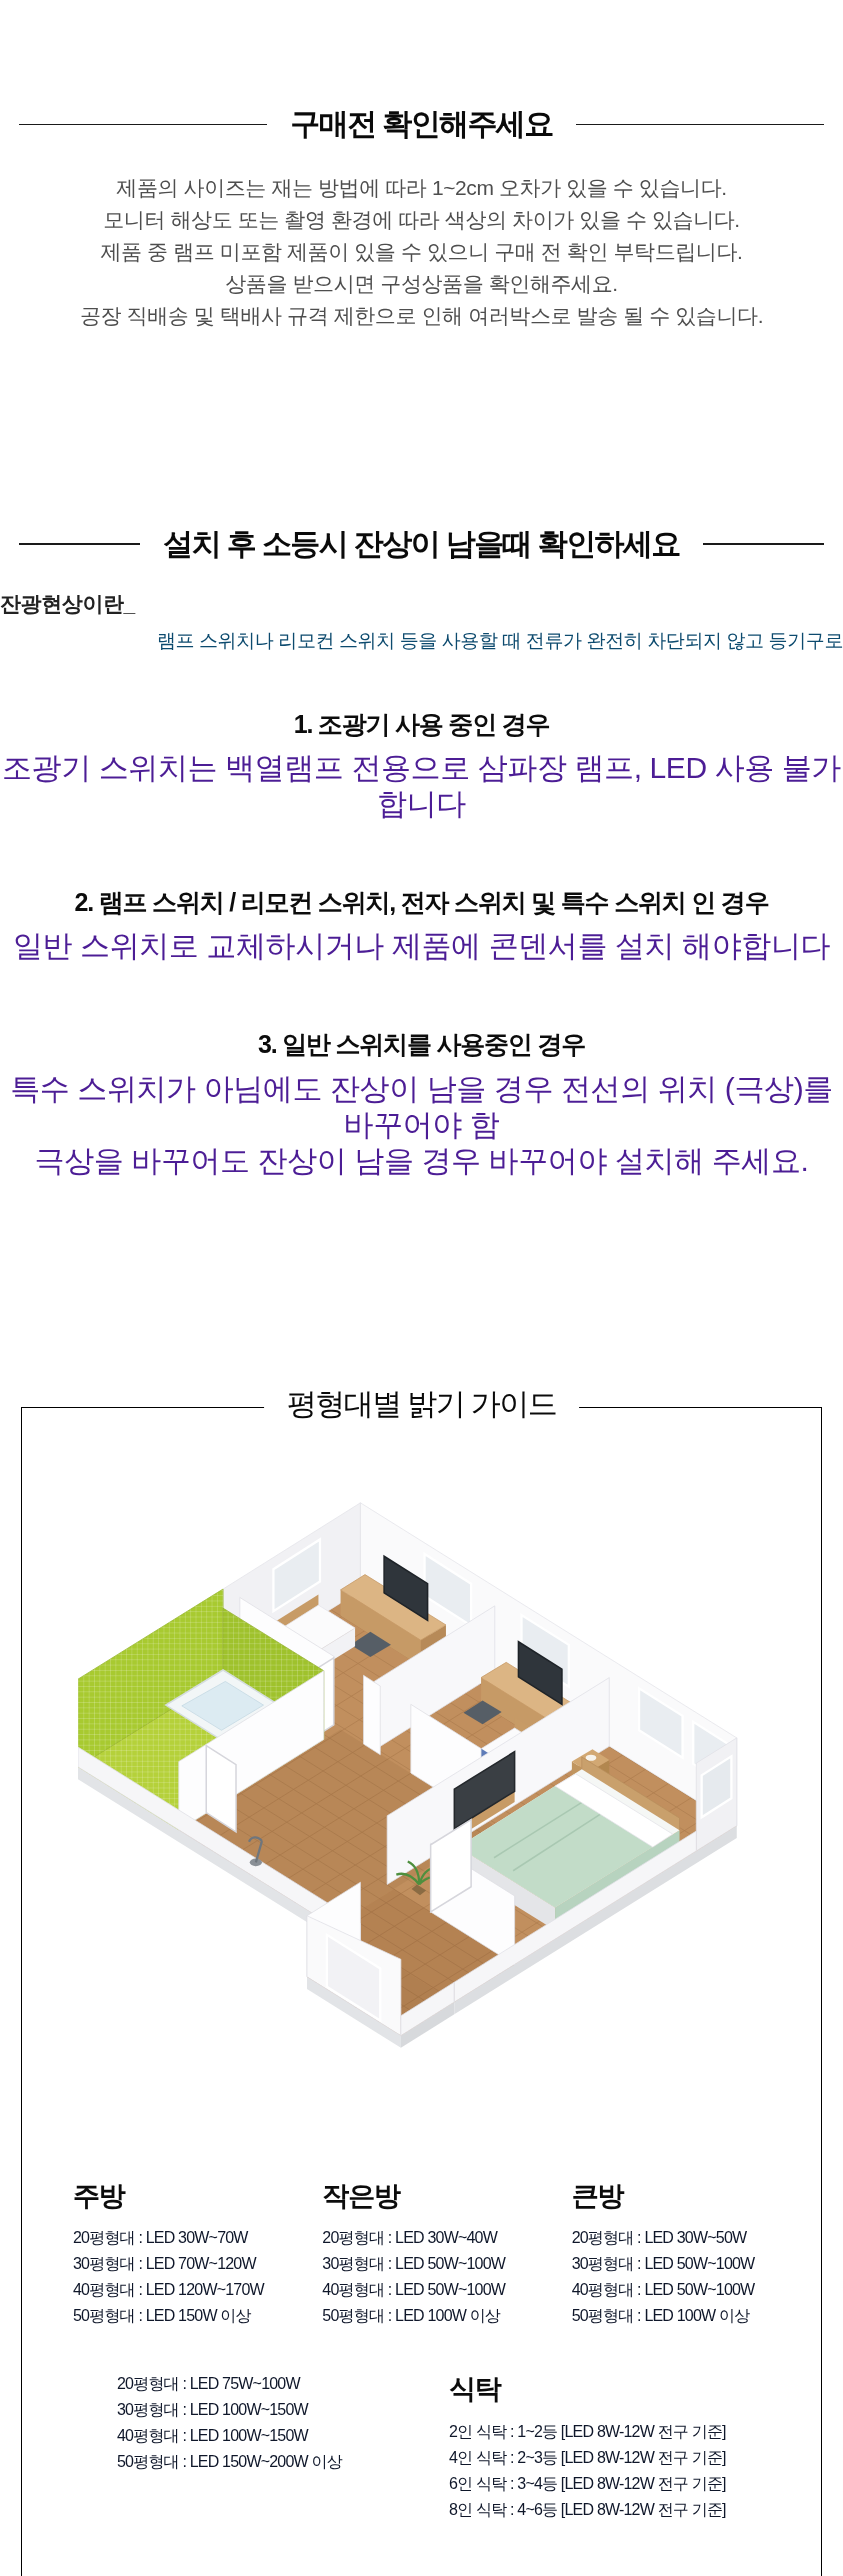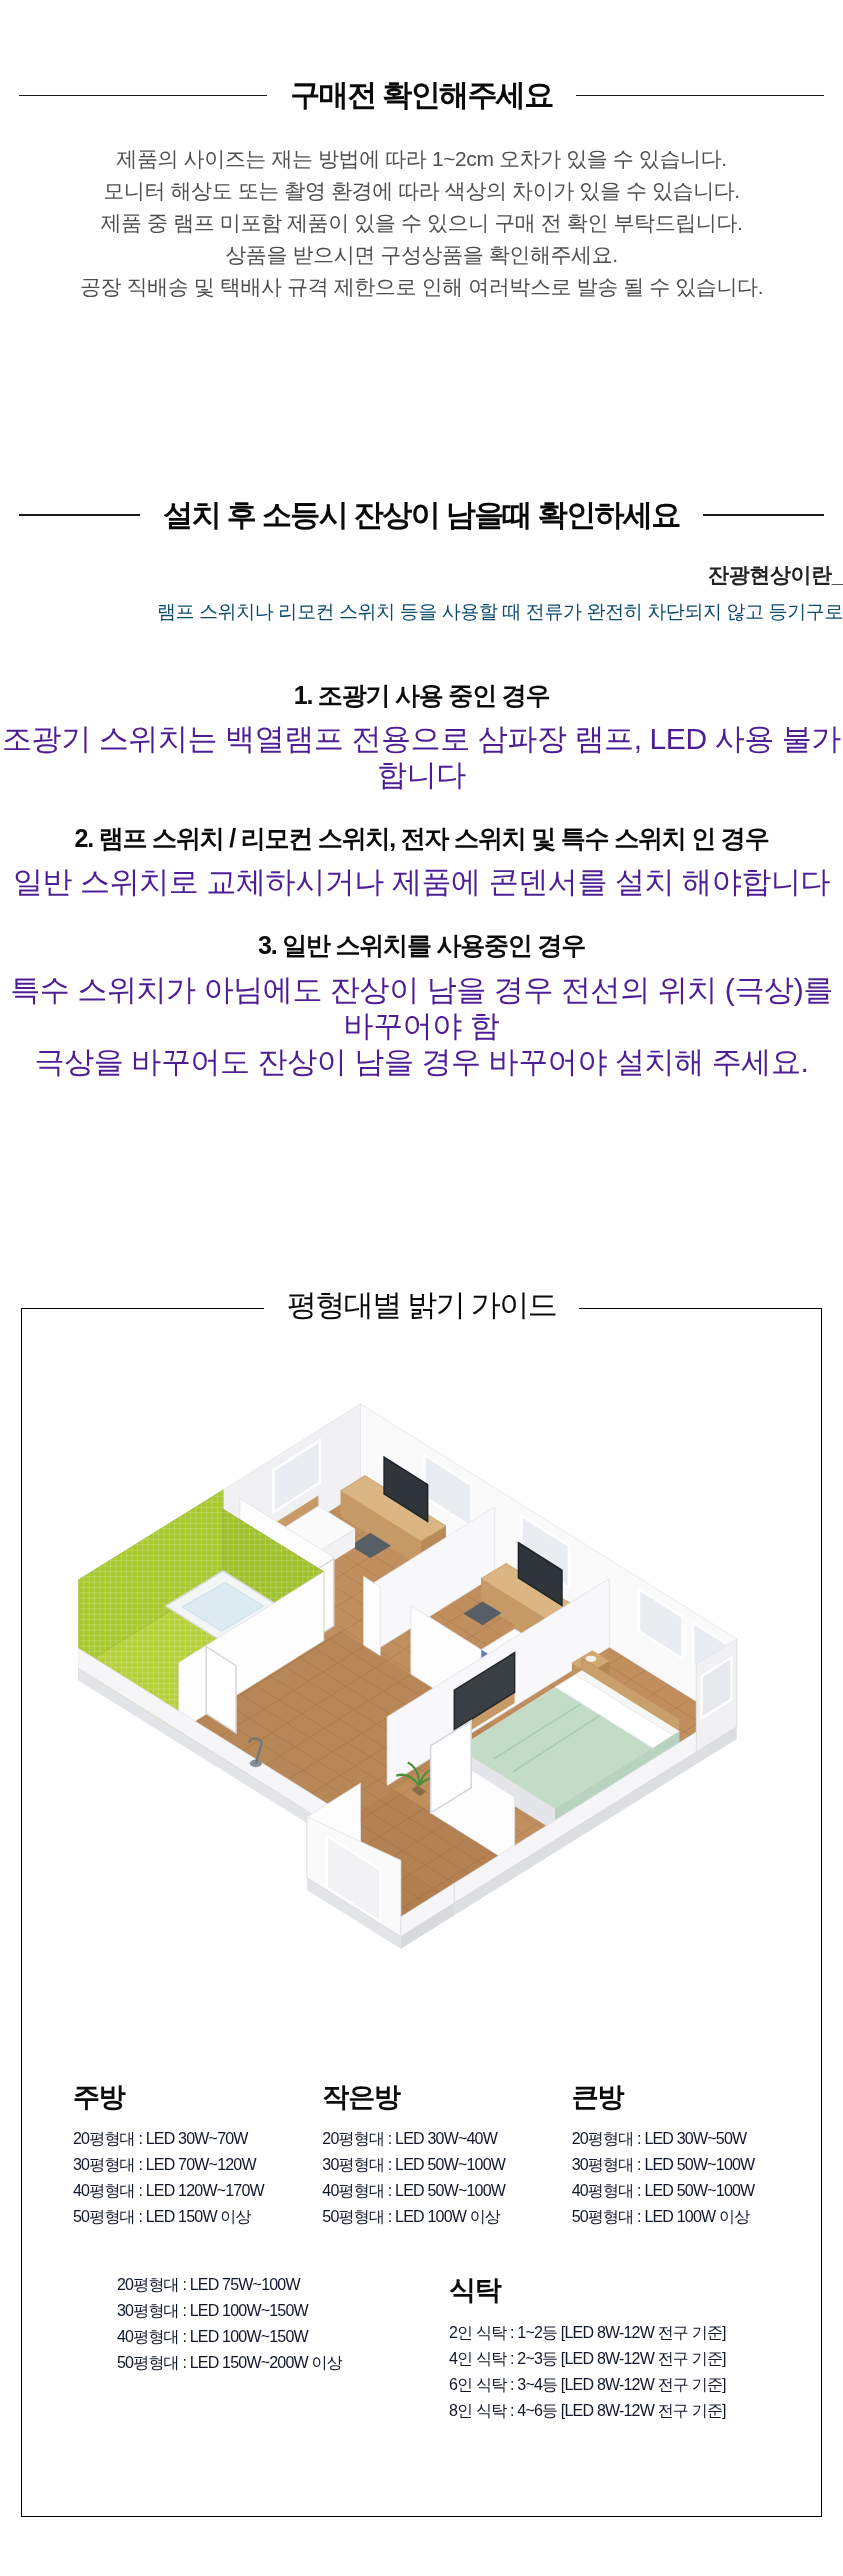--- a/index.html
+++ b/index.html
@@ -4,28 +4,28 @@
 <style>
   html,body{margin:0;padding:0;background:#ffffff;}
   body{width:843px;font-family:"Liberation Sans",sans-serif;color:#111;letter-spacing:-0.4px;}
   .page{width:843px;height:2576px;position:relative;overflow:hidden;background:#fff;}
 
   
   .rule-title{display:flex;align-items:center;gap:23.4px;margin:0 19px;}
   .rule-title .line{flex:1;height:1.6px;background:#1a1a1a;}
   .rule-title .text{font-size:30px;font-weight:bold;white-space:nowrap;color:#0a0a0a;letter-spacing:-1.6px;}
 
-  .sec-precheck{padding-top:75px;}
+  .sec-precheck{padding-top:104px;}
   .precheck-lines{margin-top:26.5px;text-align:center;font-size:21px;line-height:32px;color:#4e4e4e;}
 
   .sec-afterglow{margin-top:192px;}
-  .afterglow-sub{margin-top:25px;text-align:right;font-size:21px;font-weight:bold;color:#222;}
+  .afterglow-sub{margin-top:25px;text-align:left;font-size:21px;font-weight:bold;color:#222;}
   .afterglow-desc{margin-top:6.2px;text-align:right;font-size:19px;line-height:34px;color:#0c4a6e;}
 
-  .case{margin-top:29px;text-align:center;}
+  .case{margin-top:64px;text-align:center;}
   .case .case-head{font-size:25px;font-weight:bold;color:#0c0c0c;margin:0 0 9.4px;letter-spacing:-1.2px;}
   .case .case-body{font-size:30px;line-height:36px;color:#4c1d95;margin:0;}
   .case.first{margin-top:50px;}
 
   
   .guide-box{margin:228px 21px 0;border:1.6px solid #000;position:relative;padding:91px 0 92px;background:#fff;}
   .guide-title{position:absolute;top:-23.4px;left:50%;transform:translateX(-50%);background:#fff;padding:0 23.4px;
                font-size:30px;font-weight:normal;white-space:nowrap;color:#0a0a0a;letter-spacing:-1.6px;}
   .floorplan-wrap{width:687px;margin:0 auto;}
   .floorplan-wrap svg{display:block;width:687px;height:auto;}

